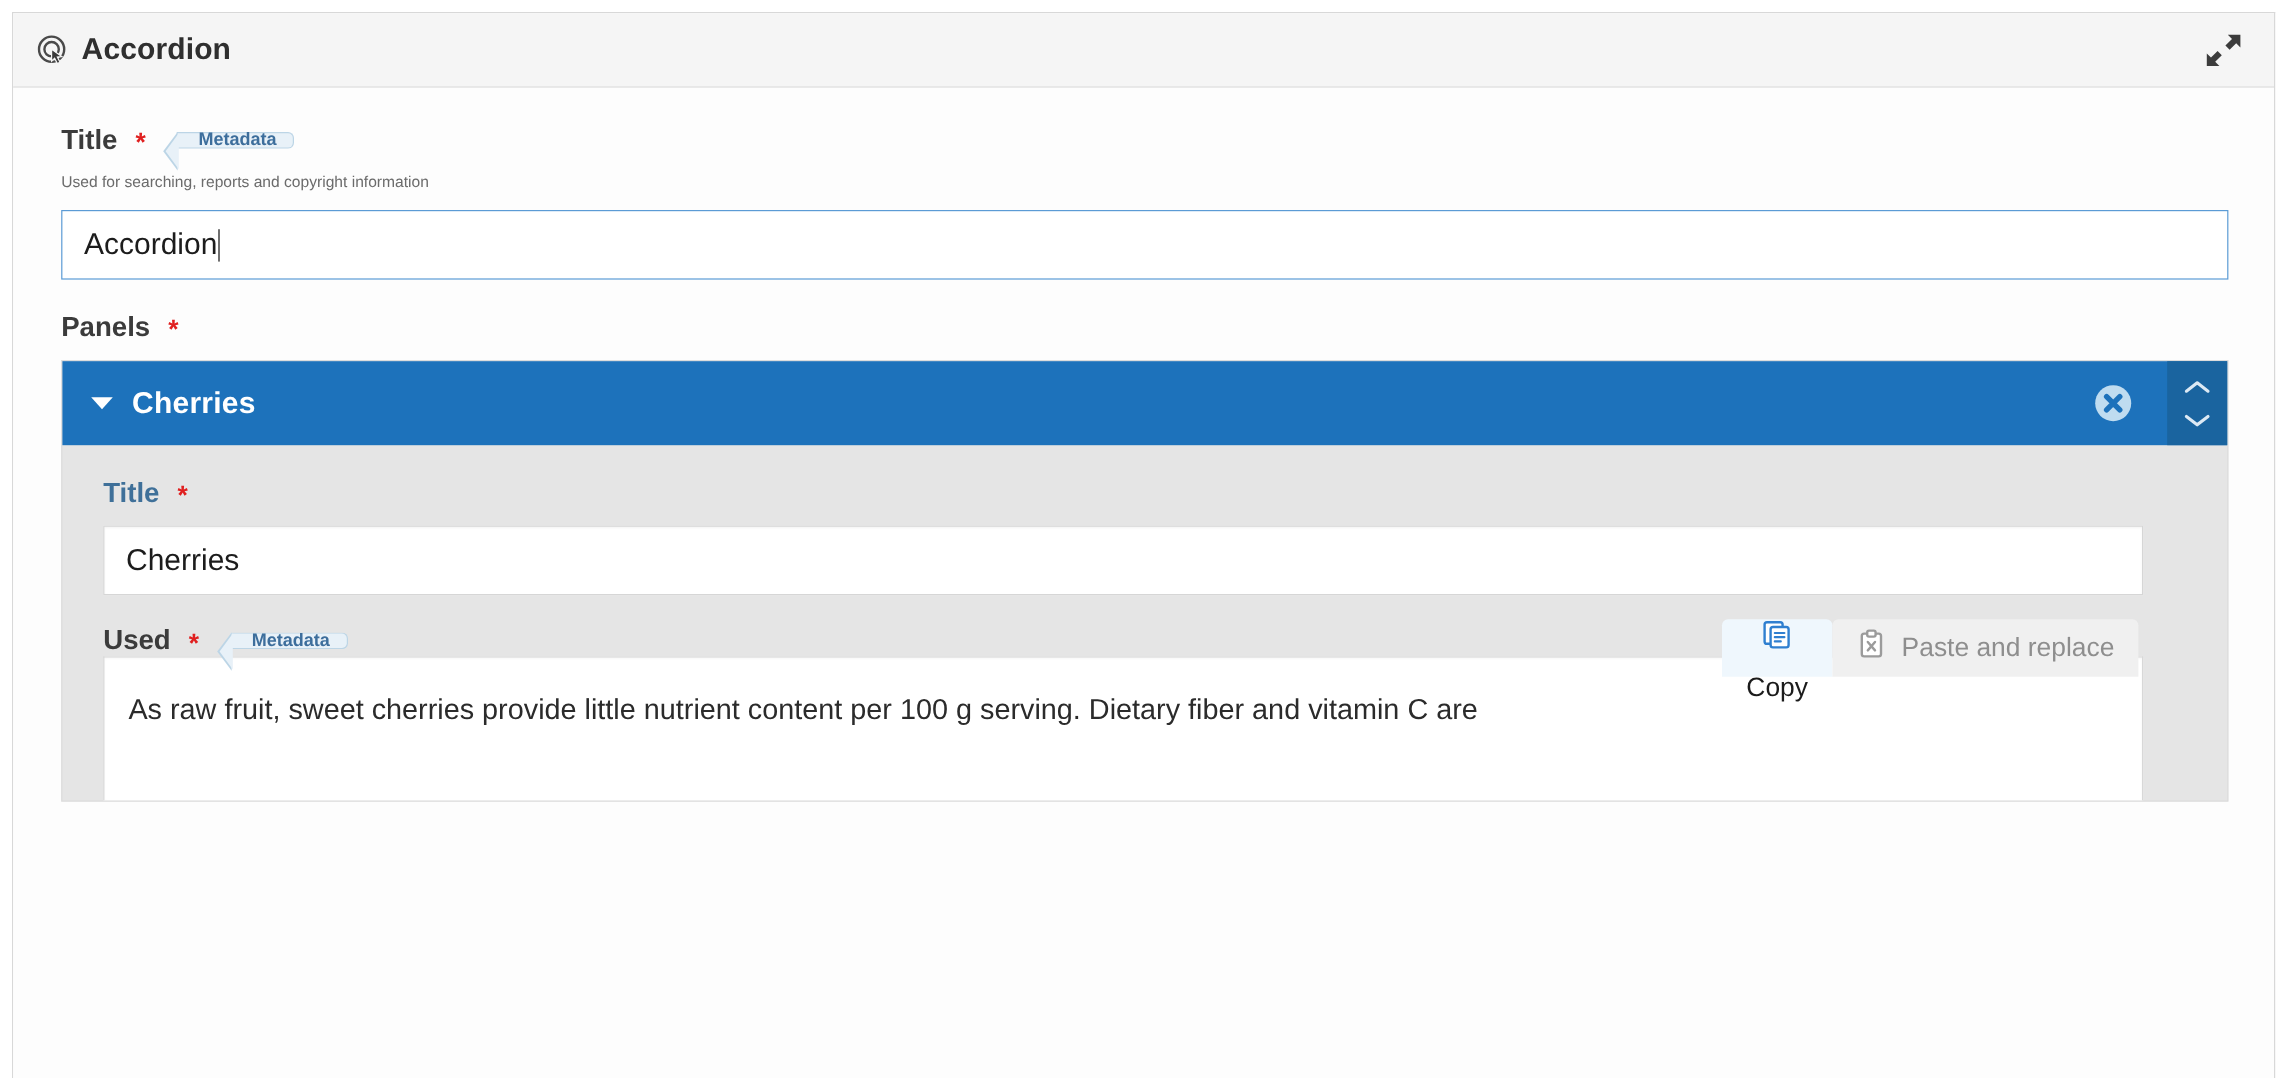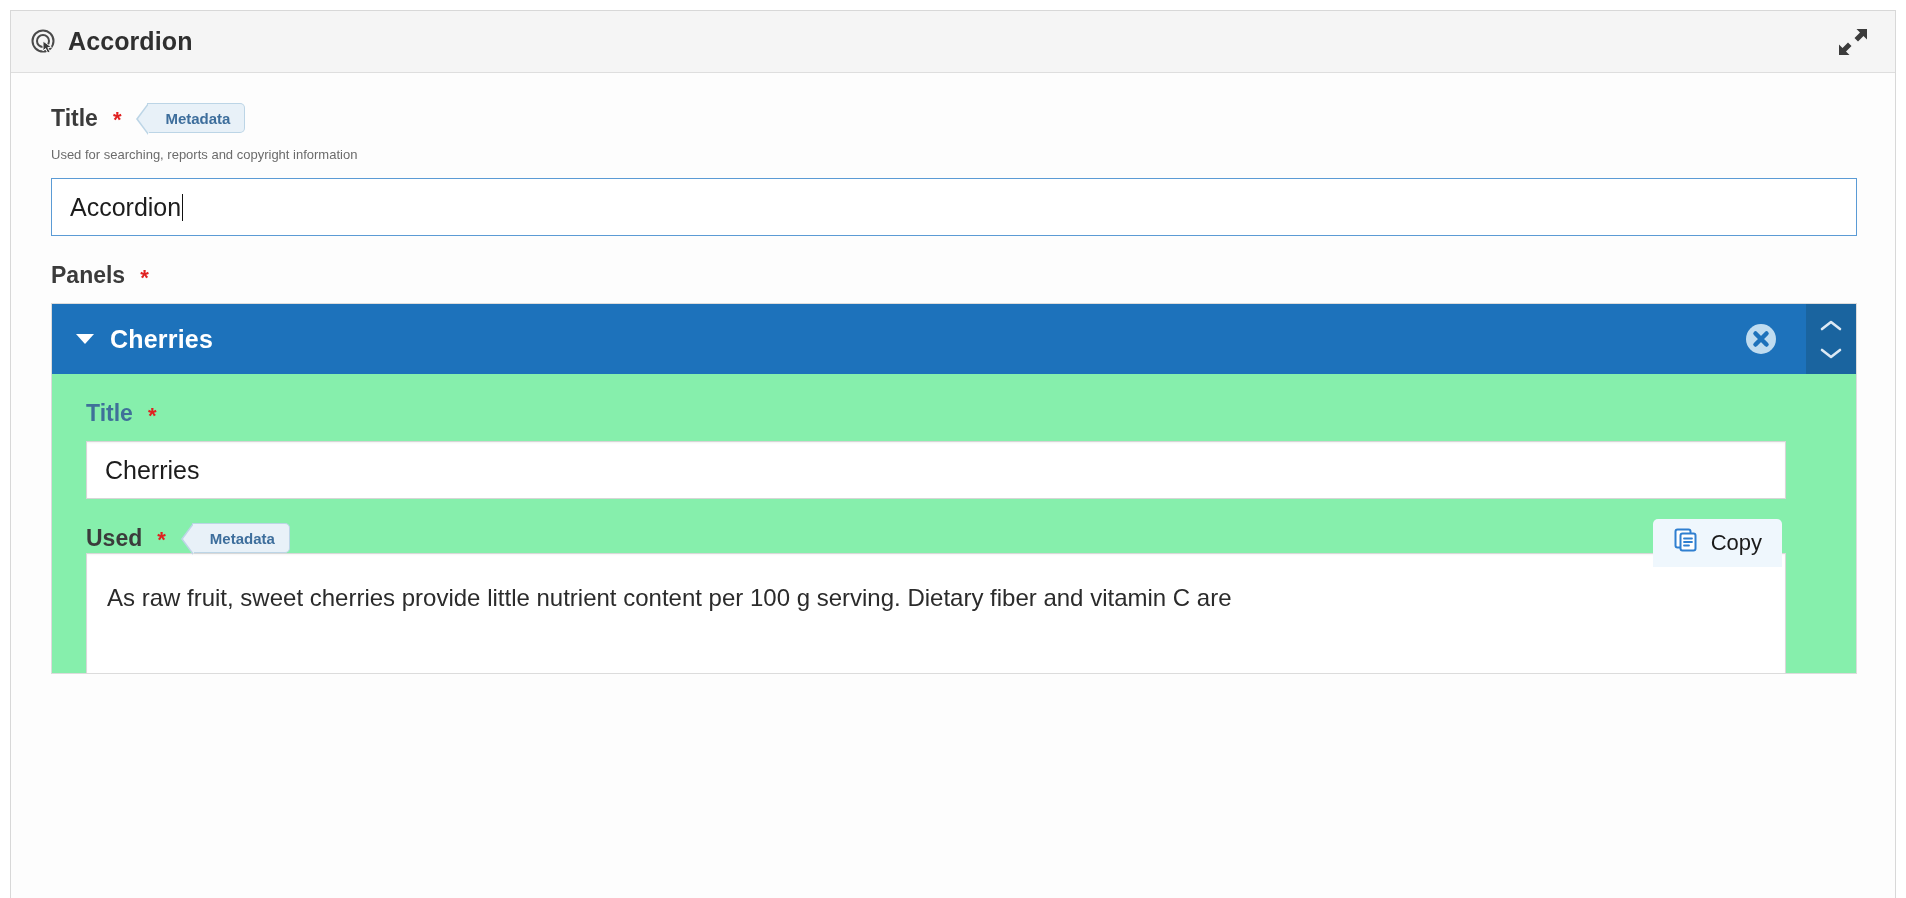--- a/index.html
+++ b/index.html
@@ -73,21 +73,21 @@
     margin-left: 3px;
     line-height: 1;
     position: relative;
     top: 2px;
   }
 
   
   .metadata-tag {
     position: relative;
     margin-left: 14px;
-    height: 30px;
+    height: 14px;
     display: inline-flex;
     align-items: center;
     padding: 0 14px 0 18px;
     background: #e8f1f8;
     border: 1px solid #bcd5e6;
     border-left: none;
     border-radius: 0 5px 5px 0;
     font-size: 15px;
     font-weight: 600;
     color: #3d6e9c;
@@ -139,21 +139,21 @@
     cursor: text;
   }
 
   .panels-label-row { margin-top: 26px; }
 
   
   .panel-wrap {
     margin-top: 14px;
     width: 1806px;
     border: 1px solid #dcdcdc;
-    background: #86efac;
+    background: #e5e5e5;
   }
   .panel-header {
     position: relative;
     display: flex;
     align-items: center;
     height: 70px;
     background: #1d72bb;
     color: #ffffff;
     cursor: pointer;
   }
@@ -227,21 +227,21 @@
     align-items: center;
     gap: 12px;
     height: 48px;
     padding: 0 20px;
     font-size: 22px;
     border: none;
     border-radius: 5px 5px 0 0;
     cursor: pointer;
     font-family: "Liberation Sans", sans-serif;
   }
-  .cp-copy { background: #eff7fd; color: #1b1b1b; font-weight: 500; }
+  .cp-copy { background: #eff7fd; color: #1b1b1b; font-weight: 500; flex-direction: column; }
   .cp-paste { background: #f0f0f0; color: #8e8e8e; }
 
   .textarea-box {
     width: 1700px;
     height: 120px;
     border: 1px solid #d8d8d8;
     border-bottom: none;
     background: #ffffff;
     box-shadow: inset 0 1px 2px rgba(0,0,0,.04);
     padding: 26px 20px 0 20px;
@@ -341,20 +341,30 @@
             <button class="cp-btn cp-copy">
               <span>
                 <svg width="26" height="26" viewBox="0 0 26 26">
                   <rect x="2.5" y="2.5" width="15" height="18" rx="2" fill="#ffffff" stroke="#2f7fd0" stroke-width="2"></rect>
                   <rect x="7.5" y="6.5" width="15" height="17" rx="2" fill="#ffffff" stroke="#2f7fd0" stroke-width="2"></rect>
                   <path d="M11 11.5 H19 M11 15 H19 M11 18.5 H16" stroke="#2f7fd0" stroke-width="1.8" stroke-linecap="round"></path>
                 </svg>
               </span>
               <span>Copy</span>
             </button>
+            <button class="cp-btn cp-paste">
+              <span>
+                <svg width="26" height="26" viewBox="0 0 26 26">
+                  <rect x="4.5" y="4" width="16" height="19" rx="2" fill="#ffffff" stroke="#9b9b9b" stroke-width="2"></rect>
+                  <rect x="9" y="1.5" width="7" height="5" rx="1.5" fill="#ffffff" stroke="#9b9b9b" stroke-width="2"></rect>
+                  <path d="M9.5 11 L15.5 18 M15.5 11 L9.5 18" stroke="#9b9b9b" stroke-width="2" stroke-linecap="round"></path>
+                </svg>
+              </span>
+              <span>Paste and replace</span>
+            </button>
           </div>
 
           <div class="textarea-box">
             <span>As raw fruit, sweet cherries provide little nutrient content per 100 g serving. Dietary fiber and vitamin C are</span>
           </div>
         </div>
 
       </div>
     </div>
 

